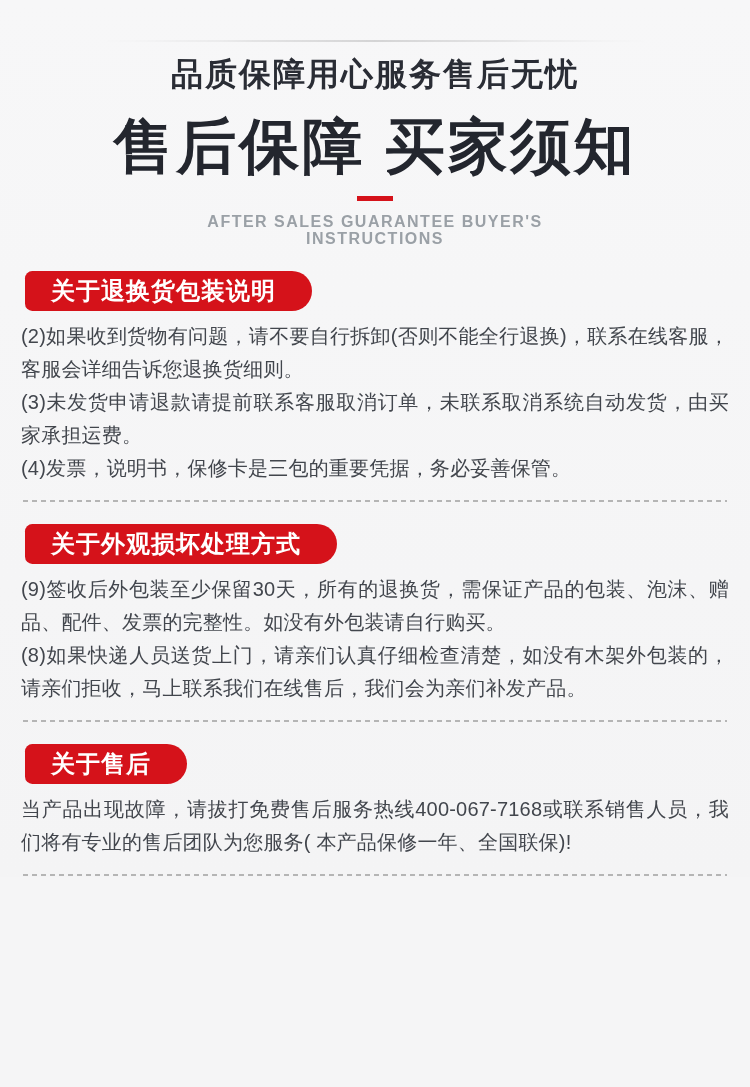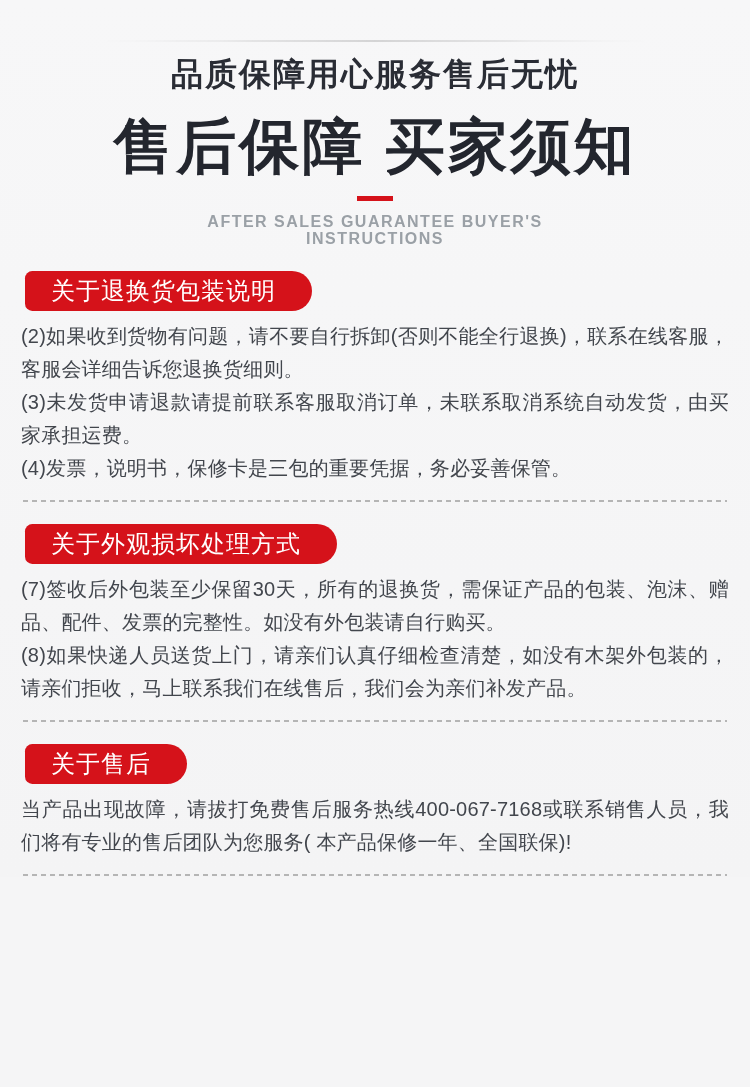--- a/index.html
+++ b/index.html
@@ -51,21 +51,21 @@
     font-weight: 600;
   }
 
   
   .content { padding: 0 21px; }
   .badge {
     display: inline-block;
     background: #d5121a;
     color: #ffffff;
     font-size: 24px;
-    font-weight: 400;
+    font-weight: 700;
     letter-spacing: 1px;
     height: 40px;
     line-height: 40px;
     padding: 0 36px 0 26px;
     border-radius: 8px 22px 22px 8px;
     margin: 22px 0 9px 4px;
   }
   .section-1 .badge { margin-top: 24px; }
   .para {
     font-size: 20px;
@@ -100,21 +100,21 @@
       <div class="badge">关于退换货包装说明</div>
       <div class="para">(2)如果收到货物有问题，请不要自行拆卸(否则不能全行退换)，联系在线客服，客服会详细告诉您退换货细则。</div>
       <div class="para">(3)未发货申请退款请提前联系客服取消订单，未联系取消系统自动发货，由买家承担运费。</div>
       <div class="para">(4)发票，说明书，保修卡是三包的重要凭据，务必妥善保管。</div>
     </div>
 
     <div class="divider"></div>
 
     <div class="section">
       <div class="badge">关于外观损坏处理方式</div>
-      <div class="para">(7)签收后外包装至少保留30天，所有的退换货，需保证产品的包装、泡沫、赠品、配件、发票的完整性。如没有外包装请自行购买。</div>
+      <div class="para">(9)签收后外包装至少保留30天，所有的退换货，需保证产品的包装、泡沫、赠品、配件、发票的完整性。如没有外包装请自行购买。</div>
       <div class="para">(8)如果快递人员送货上门，请亲们认真仔细检查清楚，如没有木架外包装的，请亲们拒收，马上联系我们在线售后，我们会为亲们补发产品。</div>
     </div>
 
     <div class="divider"></div>
 
     <div class="section">
       <div class="badge">关于售后</div>
       <div class="para">当产品出现故障，请拔打免费售后服务热线400-067-7168或联系销售人员，我们将有专业的售后团队为您服务( 本产品保修一年、全国联保)!</div>
     </div>
 

